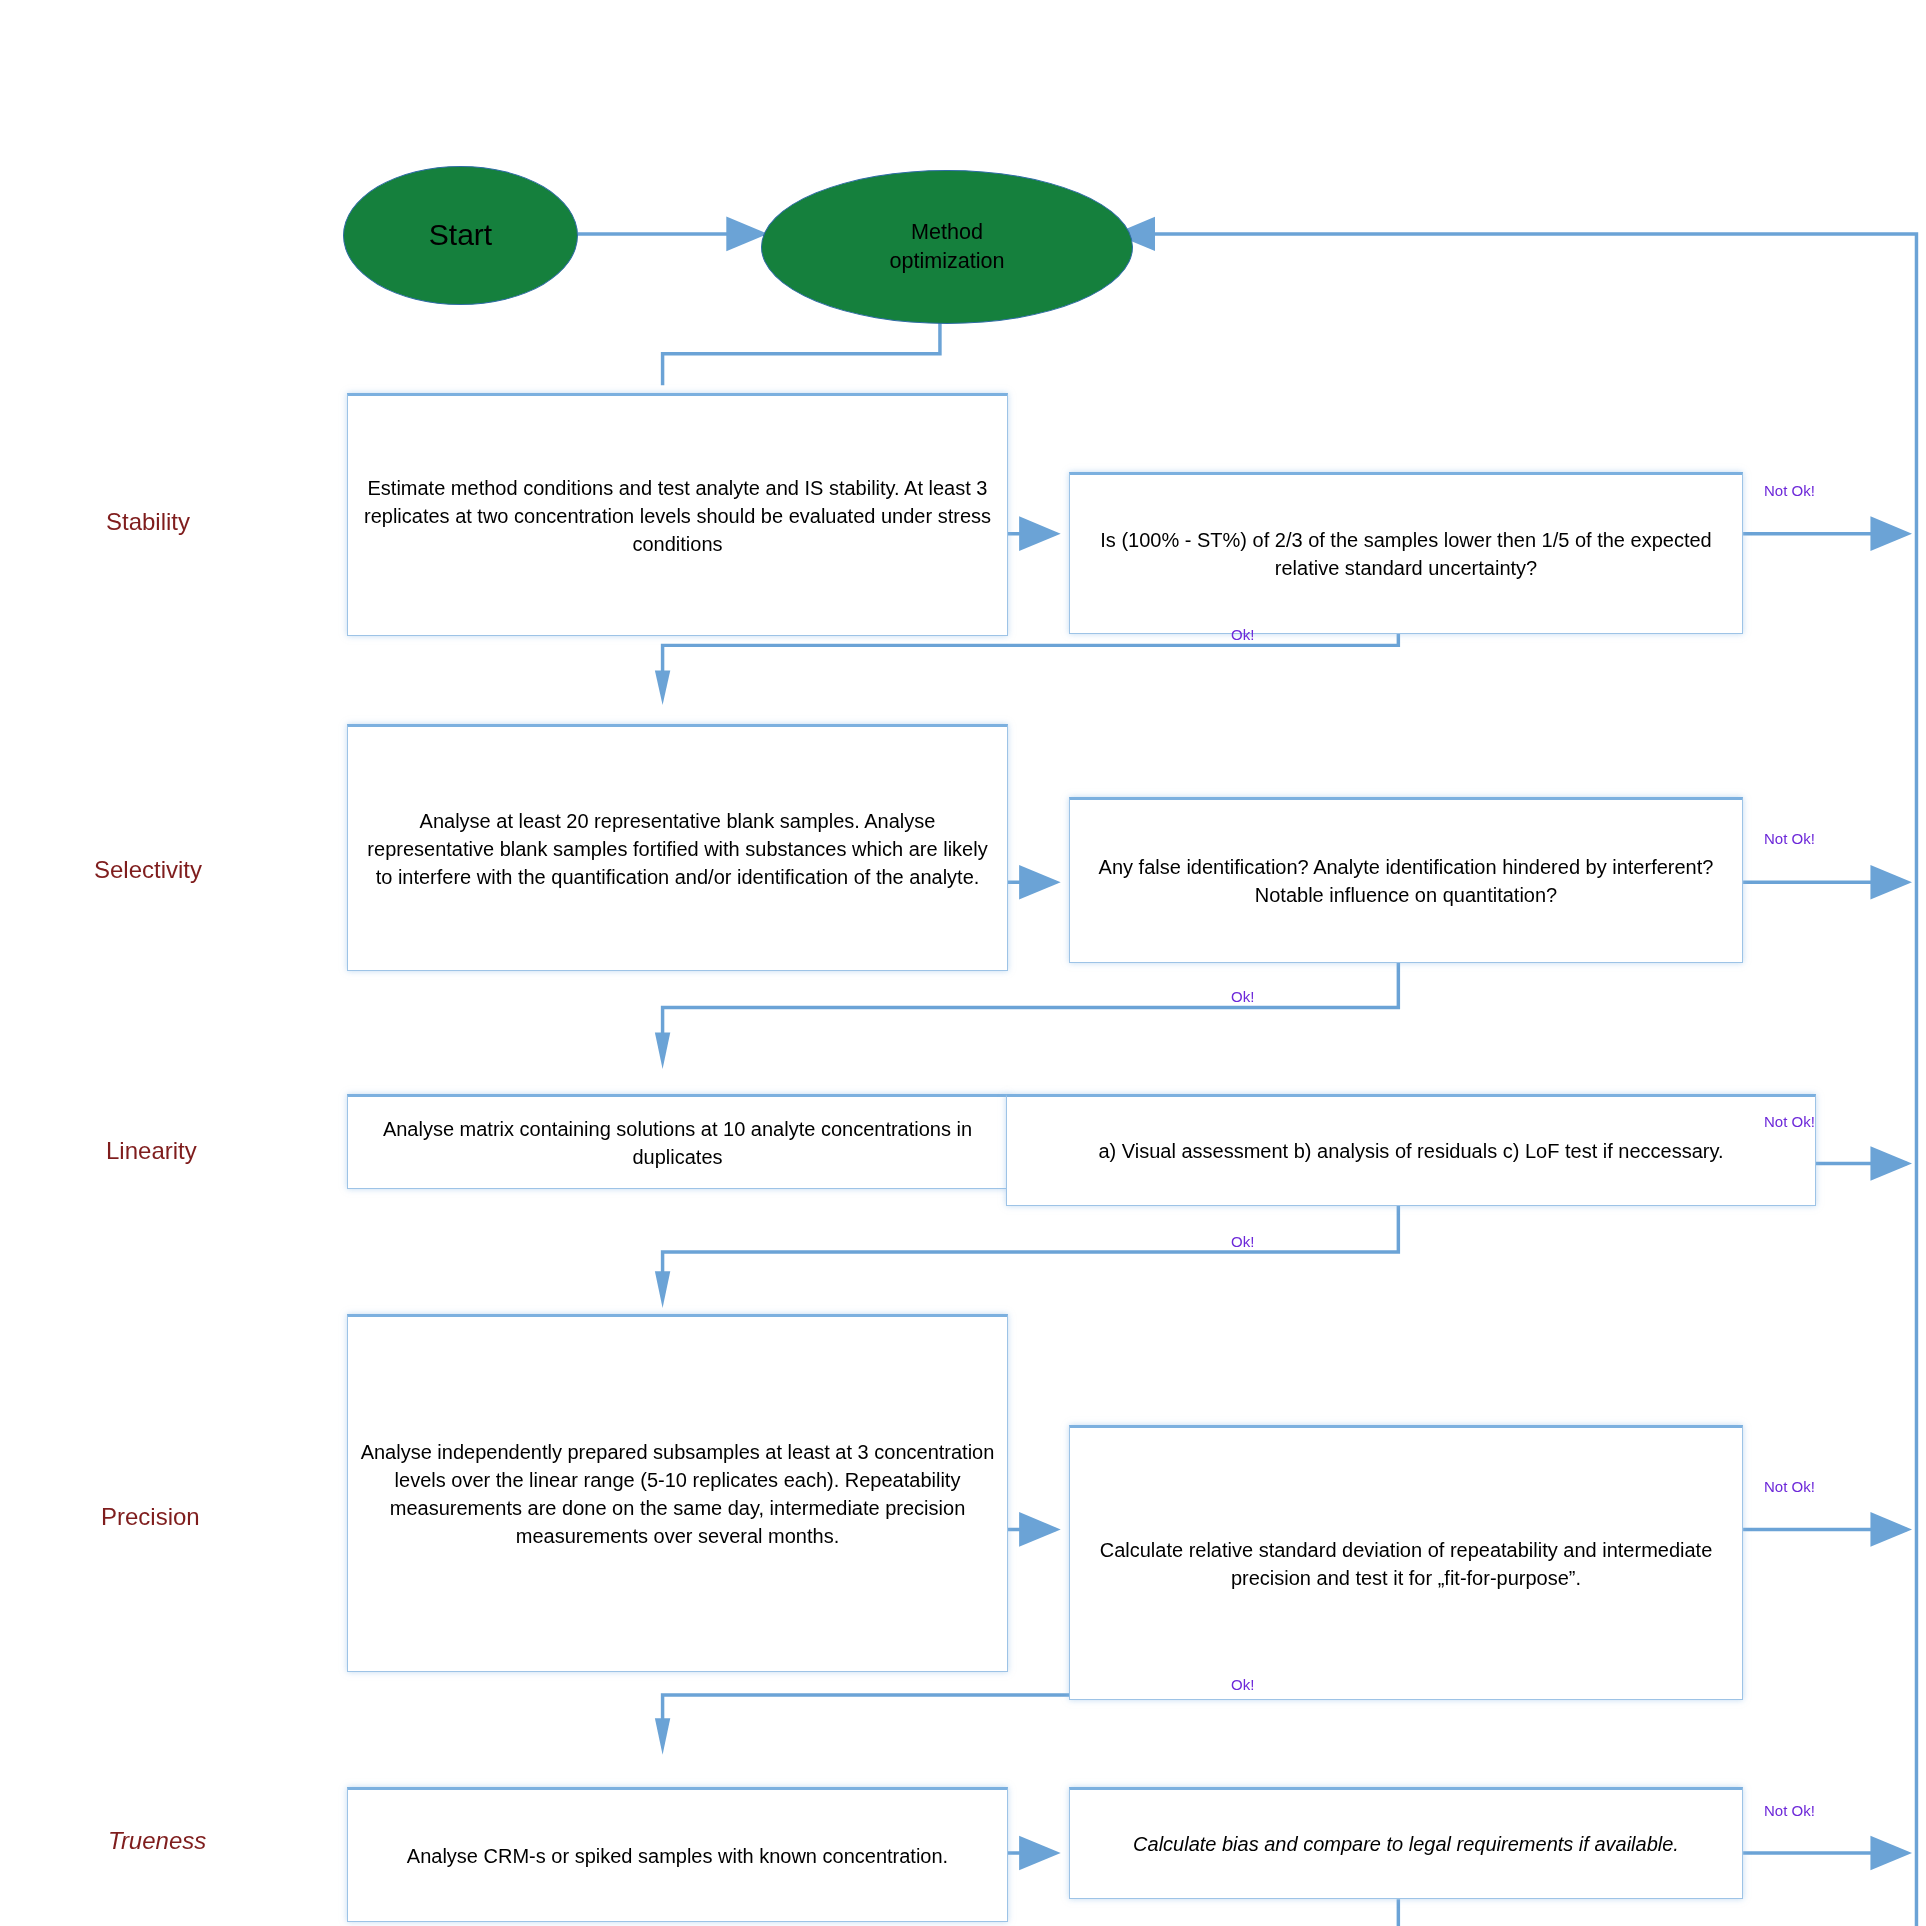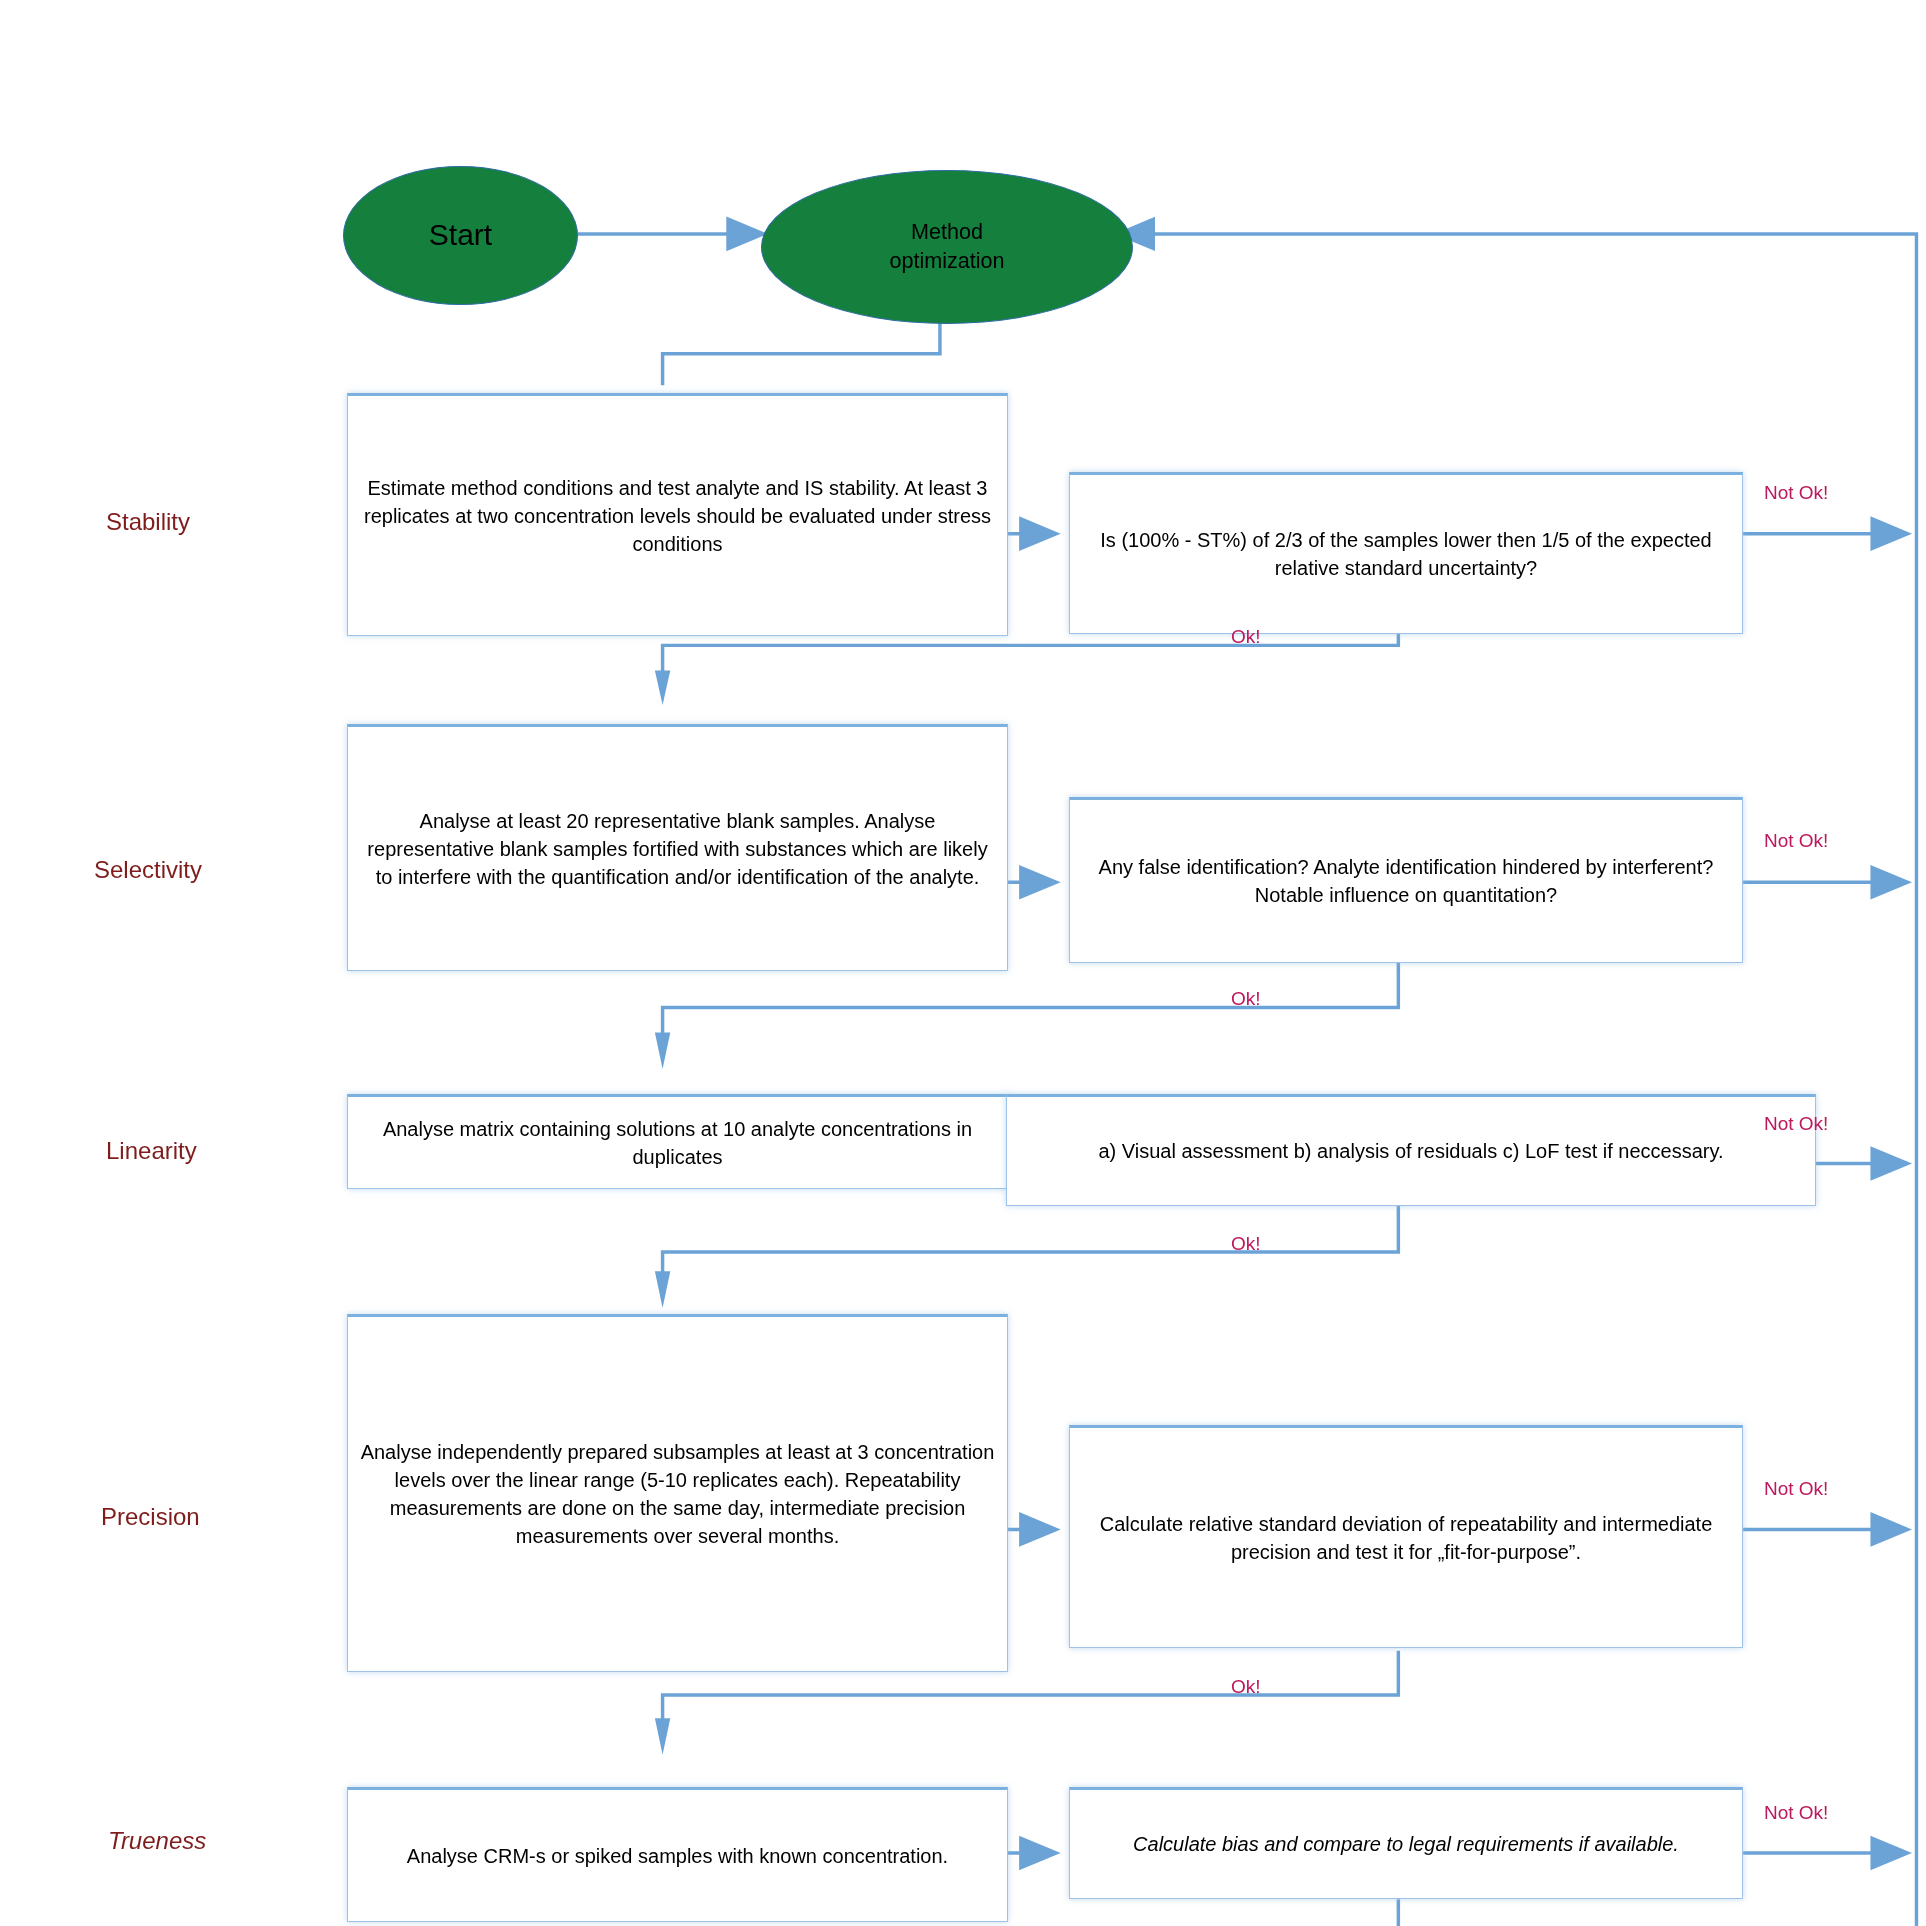--- a/index.html
+++ b/index.html
@@ -77,22 +77,22 @@
     position: absolute;
     font-size: 24px;
     color: #7f1d1d;
     white-space: nowrap;
     text-align: left;
   }
 
   
   .elabel {
     position: absolute;
-    font-size: 19px;
-    color: #be185d;
+    font-size: 15px;
+    color: #6d28d9;
     white-space: nowrap;
   }
 </style>
 </head>
 <body>
 
 <div id="stage">
 
   <svg id="wires" viewBox="0 0 5210 8000">
     <defs>
@@ -211,21 +211,21 @@
   </div>
   <div class="node" style="left:1006px; top:1094px; width:810px; height:112px;">
     <span class="txt">a) Visual assessment b) analysis of residuals c) LoF test if neccessary.</span>
   </div>
   <div class="elabel" style="left:1764px; top:1113px;">Not Ok!</div>
   <div class="elabel" style="left:1231px; top:1233px;">Ok!</div>
 
   <div class="node" style="left:347px; top:1314px; width:661px; height:358px;">
     <span class="txt">Analyse independently prepared subsamples at least at 3 concentration levels over the linear range (5-10 replicates each). Repeatability measurements are done on the same day, intermediate precision measurements over several months.</span>
   </div>
-  <div class="node" style="left:1069px; top:1425px; width:674px; height:223px;">
+  <div class="node" style="left:1069px; top:1425px; width:674px; height:275px;">
     <span class="txt">Calculate relative standard deviation of repeatability and intermediate precision and test it for „fit-for-purpose”.</span>
   </div>
   <div class="elabel" style="left:1764px; top:1478px;">Not Ok!</div>
   <div class="elabel" style="left:1231px; top:1676px;">Ok!</div>
 
   <div class="node" style="left:347px; top:1787px; width:661px; height:135px;">
     <span class="txt">Analyse CRM-s or spiked samples with known concentration.</span>
   </div>
   <div class="node" style="left:1069px; top:1787px; width:674px; height:112px;font-style:italic;">
     <span class="txt">Calculate bias and compare to legal requirements if available.</span>

